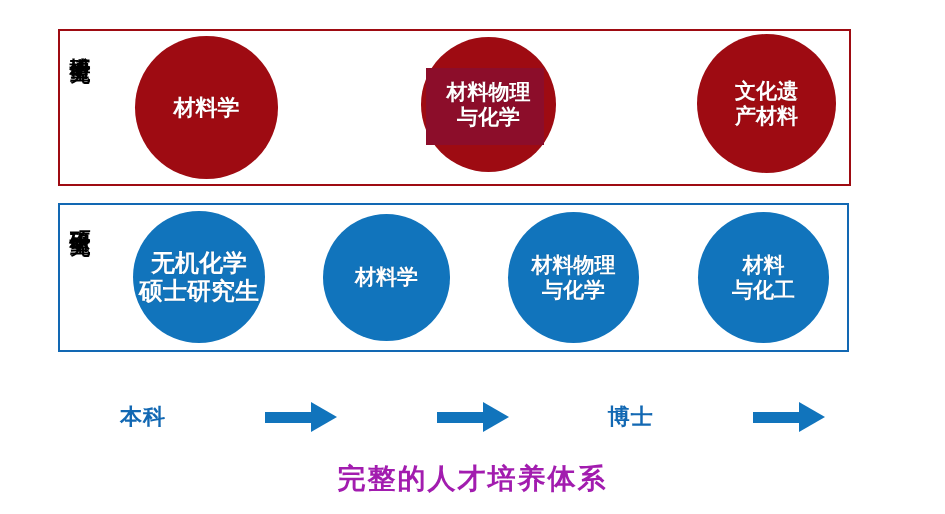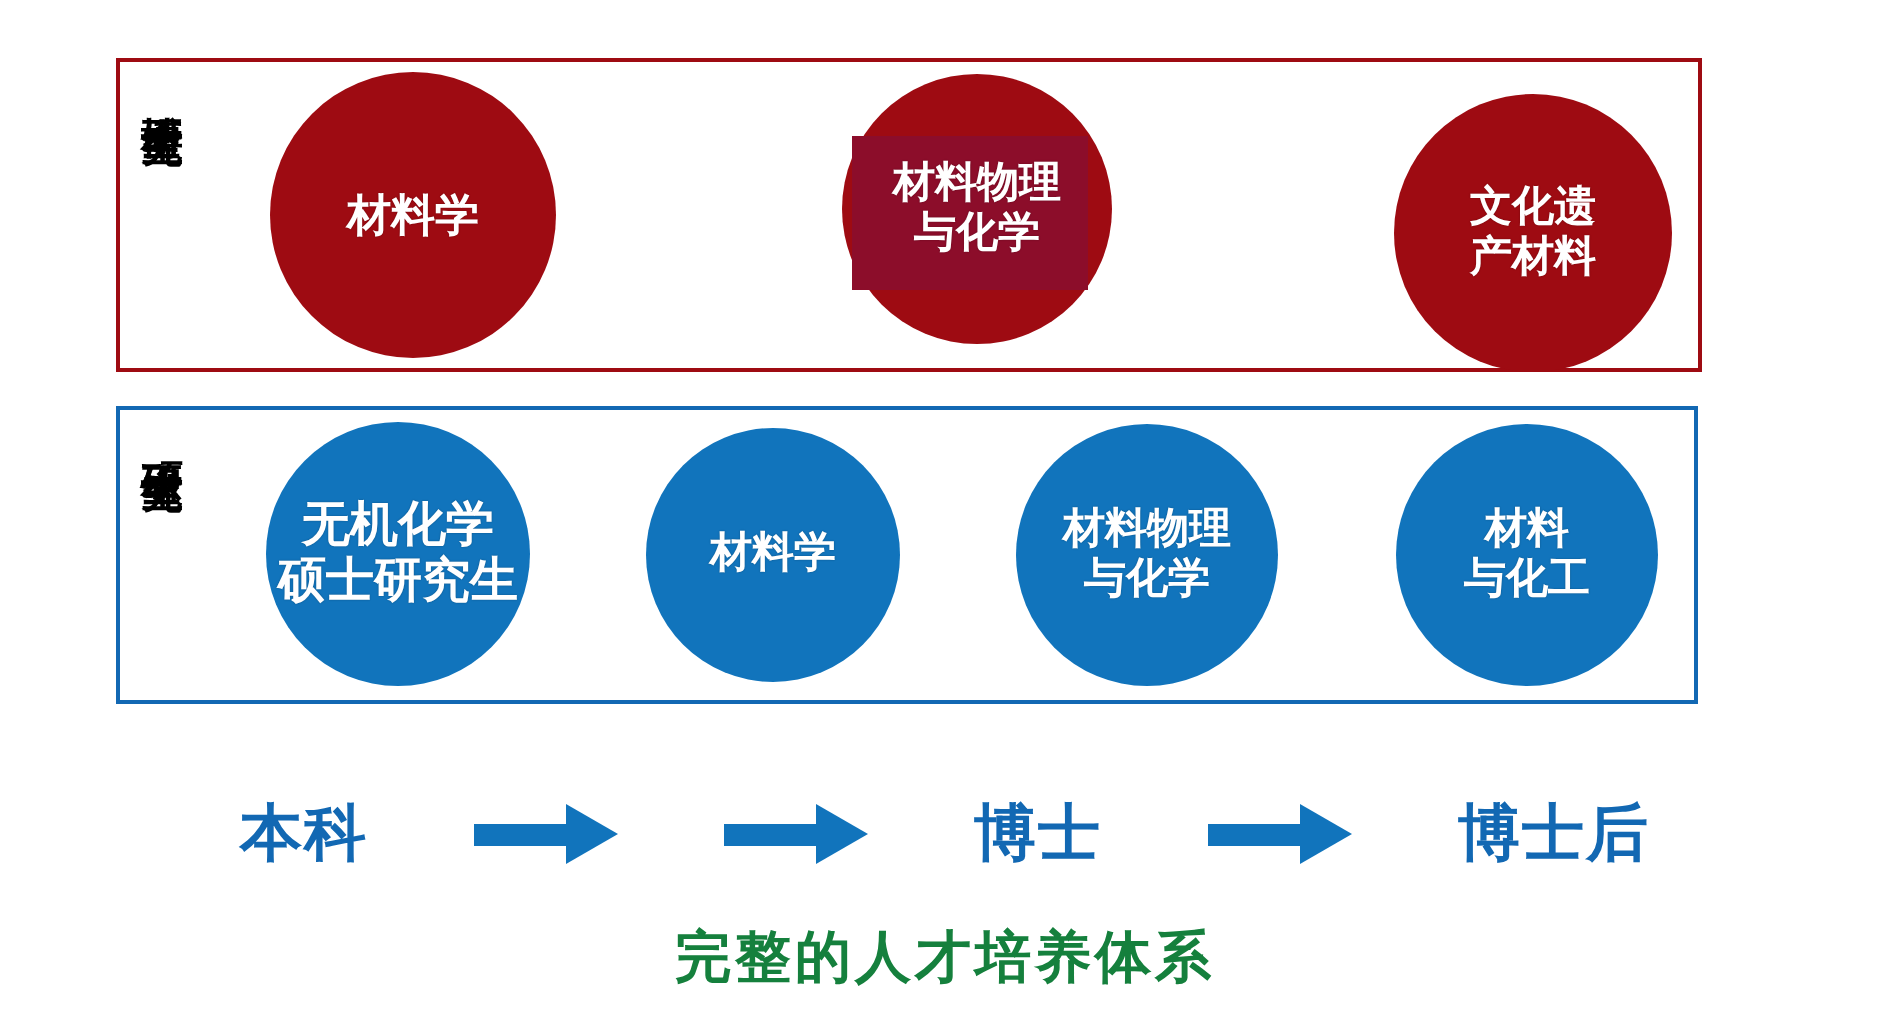--- a/index.html
+++ b/index.html
@@ -87,21 +87,21 @@
   
   .text-plate {
     position: absolute;
     z-index: 1;
     background: #8C0D2A;
   }
 
   
   #bubble-d1 { left: 135px; top: 36px;  width: 143px; height: 143px; font-size: 22px; }
   #bubble-d2 { left: 421px; top: 37px;  width: 135px; height: 135px; font-size: 21px; }
-  #bubble-d3 { left: 697px; top: 47px;  width: 139px; height: 139px; font-size: 21px; }
+  #bubble-d3 { left: 697px; top: 34px;  width: 139px; height: 139px; font-size: 21px; }
 
   #plate-d2 { left: 426px; top: 68px; width: 118px; height: 77px; }
 
   
   #bubble-m1 { left: 133px; top: 211px; width: 132px; height: 132px; font-size: 24px; }
   #bubble-m2 { left: 323px; top: 214px; width: 127px; height: 127px; font-size: 21px; }
   #bubble-m3 { left: 508px; top: 212px; width: 131px; height: 131px; font-size: 21px; }
   #bubble-m4 { left: 698px; top: 212px; width: 131px; height: 131px; font-size: 21px; justify-content: center; }
 
   
@@ -109,21 +109,21 @@
     position: absolute;
     left: 120px;
     top: 392px;
     width: 705px;
     height: 50px;
     display: flex;
     align-items: center;
     justify-content: space-between;
   }
   .ladder-step {
-    font-size: 31px;
+    font-size: 22px;
     font-weight: bold;
     color: #1268B3;
     white-space: nowrap;
     letter-spacing: 1px;
   }
   .ladder-arrow {
     position: relative;
     width: 72px;
     height: 30px;
     flex: 0 0 auto;
@@ -149,21 +149,21 @@
 
   
   .caption {
     position: absolute;
     left: 0;
     top: 460px;
     width: 945px;
     text-align: center;
     font-size: 28px;
     font-weight: bold;
-    color: #15803d;
+    color: #a21caf;
     letter-spacing: 2px;
   }
 </style>
 </head>
 <body>
 
 <div id="canvas">
 
   <div class="frame frame-doctor"></div>
 
@@ -225,18 +225,17 @@
     </span>
     <span class="ladder-arrow">
       <span class="shaft"></span>
       <span class="head"></span>
     </span>
     <span class="ladder-step">博士</span>
     <span class="ladder-arrow">
       <span class="shaft"></span>
       <span class="head"></span>
     </span>
-    <span class="ladder-step">博士后</span>
   </div>
 
   <div class="caption">完整的人才培养体系</div>
 
 </div>
 
 </body></html>

